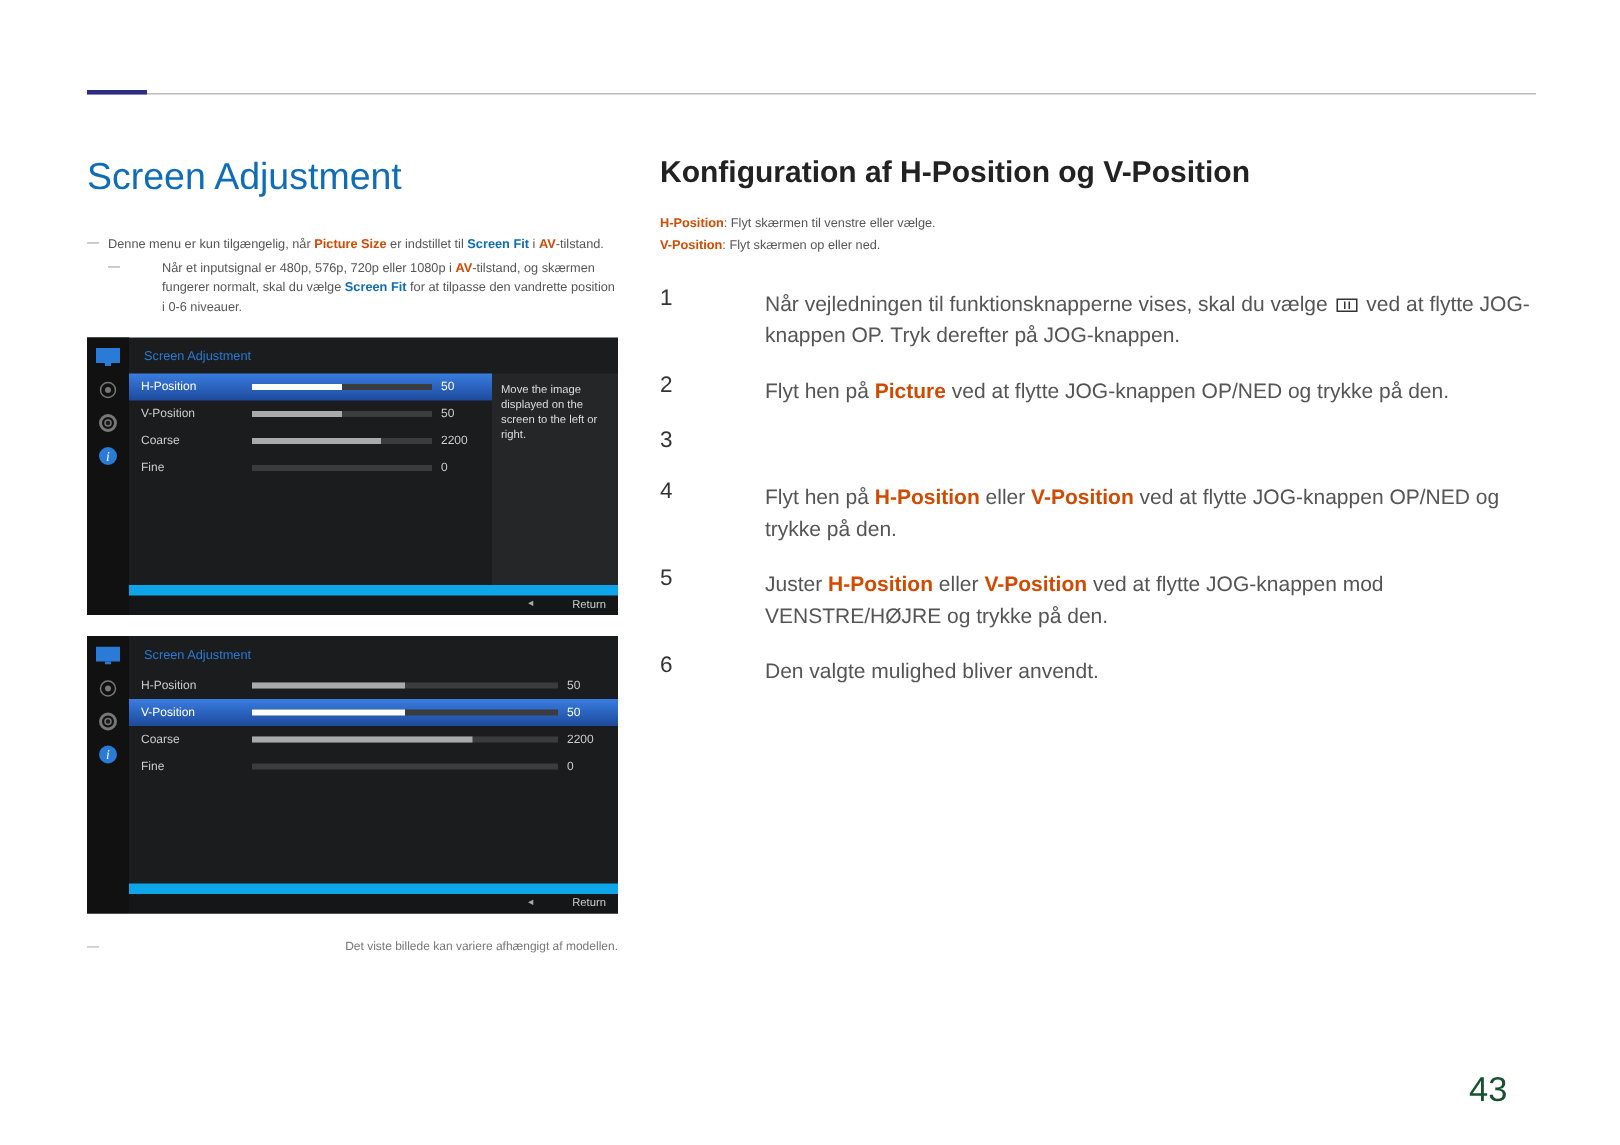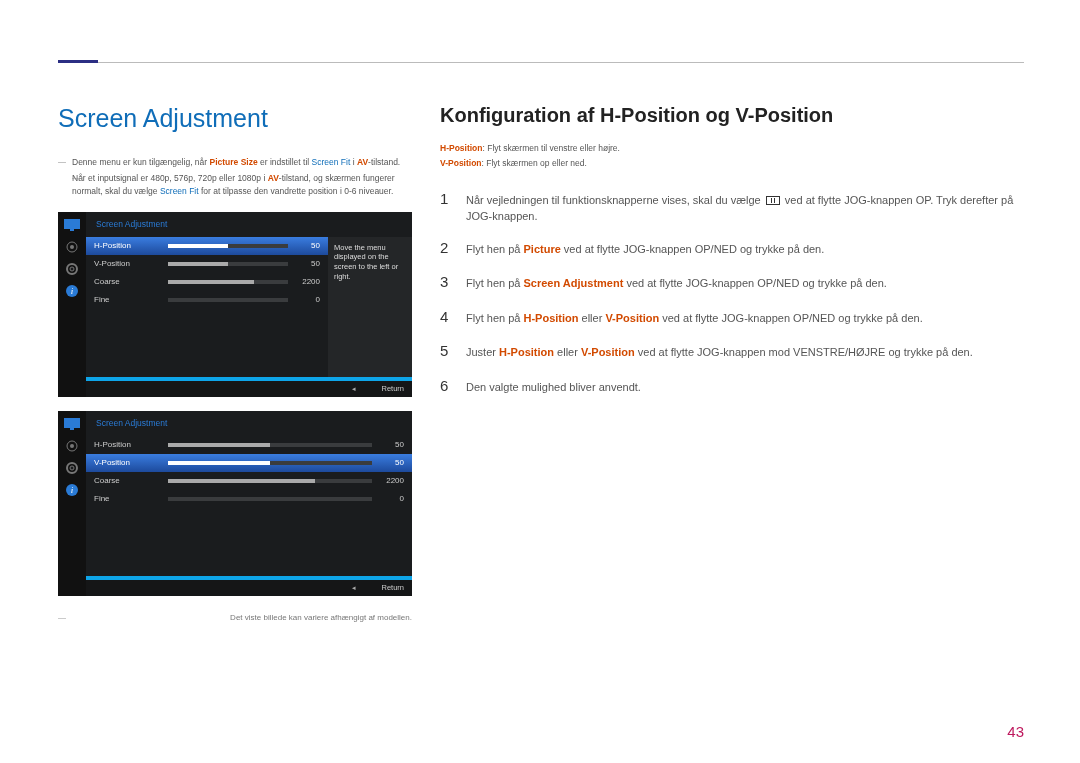--- a/index.html
+++ b/index.html
@@ -45,21 +45,21 @@
     color: #222;
     margin-bottom: 12px;
   }
 
   .dash-list { list-style: none; font-size: 8.5px; color: #555; }
   .dash-list > li { position: relative; padding-left: 14px; margin-bottom: 4px; }
   .dash-list > li::before { content: "―"; position: absolute; left: 0; top: 0; color: #888; font-size: 8px; }
   .sublist { padding-left: 0; }
   .sublist li { padding-left: 14px; margin-top: 4px; }
   .analog { color: #d24a00; font-weight: 700; }
-  .bluebold { color: #0f6db8; font-weight: 400; }
+  .bluebold { color: #0f6db8; font-weight: 700; }
   .av { color: #d24a00; font-weight: 700; }
 
   
   .osd {
     width: 354px; height: 185px;
     background: #1a1c1e;
     margin-top: 14px;
     display: flex;
     font-size: 8px;
     color: #ccc;
@@ -100,74 +100,74 @@
   .osd-row .lbl { width: 68px; }
   .osd-row .bar {
     flex: 1;
     height: 4px;
     background: #3a3c3e;
     position: relative;
     margin: 0 6px;
   }
   .osd-row .bar .fill { position: absolute; top:0;left:0;bottom:0;background:#aaa; }
   .osd-row.sel .bar .fill { background: #fff; }
-  .osd-row .val { width: 26px; text-align: right; }
+  .osd-row .val { width: 26px; text-align: left; }
   .osd-footer {
     height: 20px;
-    border-top: 4px solid #0ea5e9;
+    border-top: 7px solid #0ea5e9;
     display: flex; justify-content: flex-end; align-items: center;
     gap: 26px; padding: 0 8px;
     font-size: 7.5px; color: #ccc;
     background: #151617;
   }
   .osd-footer .tri { font-size: 7px; color: #aaa; }
 
   .footnote { font-size: 8px; color: #777; margin-top: 16px; padding-left: 14px; position: relative; text-align: right; }
   .footnote::before { content: "―"; position: absolute; left: 0; color: #999; }
 
   
   .defs { font-size: 8.5px; color: #555; margin-bottom: 12px; }
   .defs p { margin-bottom: 2px; }
   .steps { list-style: none; }
   .steps li { display: flex; gap: 12px; padding: 6px 0; }
   .steps .num { font-size: 15px; color: #333; font-weight: 400; width: 14px; }
-  .steps .txt { flex: 1; font-size: 11px; color: #555; padding-top: 4px; }
+  .steps .txt { flex: 1; font-size: 14px; color: #555; padding-top: 4px; margin-left: 44px; }
   .jog-icon {
     display: inline-block; width: 14px; height: 9px;
     border: 1px solid #333; vertical-align: -1px;
     position: relative; margin: 0 2px;
   }
   .jog-icon::before, .jog-icon::after {
     content:""; position:absolute; top:1px; bottom:1px; width:1px; background:#333;
   }
   .jog-icon::before { left: 4px; }
   .jog-icon::after { right: 4px; }
 
   .page-num {
     position: absolute;
-    right: 56px; bottom: 20px;
-    font-size: 15px; color: #be185d;
+    right: 75px; bottom: 20px;
+    font-size: 23px; color: #14532d;
   }
 </style>
 </head>
 <body>
 
 <div class="topbar"></div>
 
 <div class="content">
 
   <div class="left">
     <h1 class="title">Screen Adjustment</h1>
 
     <ul class="dash-list">
       <li>
         <span>Denne menu er kun tilgængelig, når </span><span class="analog">Picture Size</span><span> er indstillet til </span><span class="bluebold">Screen Fit</span><span> i </span><span class="av">AV</span><span>-tilstand.</span>
         <ul class="dash-list sublist">
           <li style="padding-left:0;">
-            <span style="display:block;">
+            <span style="display:block;margin-left:36px;">
             <span>Når et inputsignal er 480p, 576p, 720p eller 1080p i </span><span class="av">AV</span><span>-tilstand, og skærmen fungerer normalt, skal du vælge </span><span class="bluebold">Screen Fit</span><span> for at tilpasse den vandrette position i 0-6 niveauer.</span>
             </span>
           </li>
         </ul>
       </li>
     </ul>
 
     <div class="osd">
       <div class="osd-sidebar">
         <div class="ico">
@@ -221,21 +221,21 @@
               <span class="val">2200</span>
             </div>
             <div class="osd-row">
               <span class="lbl">Fine</span>
               <span class="bar">
                   <span class="fill" style="width:0%"></span>
                 </span>
               <span class="val">0</span>
             </div>
           </div>
-          <div class="osd-help">Move the menu displayed on the screen to the left or right.</div>
+          <div class="osd-help">Move the image displayed on the screen to the left or right.</div>
         </div>
         <div class="osd-footer">
           <span class="tri">◂</span>
           <span>Return</span>
         </div>
       </div>
     </div>
 
     <div class="osd">
       <div class="osd-sidebar">
@@ -305,42 +305,39 @@
       </div>
     </div>
 
     <div class="footnote">Det viste billede kan variere afhængigt af modellen.</div>
   </div>
 
   <div class="right">
     <h2 class="subtitle">Konfiguration af H-Position og V-Position</h2>
 
     <div class="defs">
-      <p><span class="analog">H-Position</span><span>: Flyt skærmen til venstre eller højre.</span></p>
+      <p><span class="analog">H-Position</span><span>: Flyt skærmen til venstre eller vælge.</span></p>
       <p><span class="analog">V-Position</span><span>: Flyt skærmen op eller ned.</span></p>
     </div>
 
     <ol class="steps">
       <li>
         <span class="num">1</span>
         <span class="txt">
           <span>Når vejledningen til funktionsknapperne vises, skal du vælge </span><span class="jog-icon"></span><span> ved at flytte JOG-knappen OP. Tryk derefter på JOG-knappen.</span>
         </span>
       </li>
       <li>
         <span class="num">2</span>
         <span class="txt">
           <span>Flyt hen på </span><span class="analog">Picture</span><span> ved at flytte JOG-knappen OP/NED og trykke på den.</span>
         </span>
       </li>
       <li>
         <span class="num">3</span>
-        <span class="txt">
-          <span>Flyt hen på </span><span class="analog">Screen Adjustment</span><span> ved at flytte JOG-knappen OP/NED og trykke på den.</span>
-        </span>
       </li>
       <li>
         <span class="num">4</span>
         <span class="txt">
           <span>Flyt hen på </span><span class="analog">H-Position</span><span> eller </span><span class="analog">V-Position</span><span> ved at flytte JOG-knappen OP/NED og trykke på den.</span>
         </span>
       </li>
       <li>
         <span class="num">5</span>
         <span class="txt">

